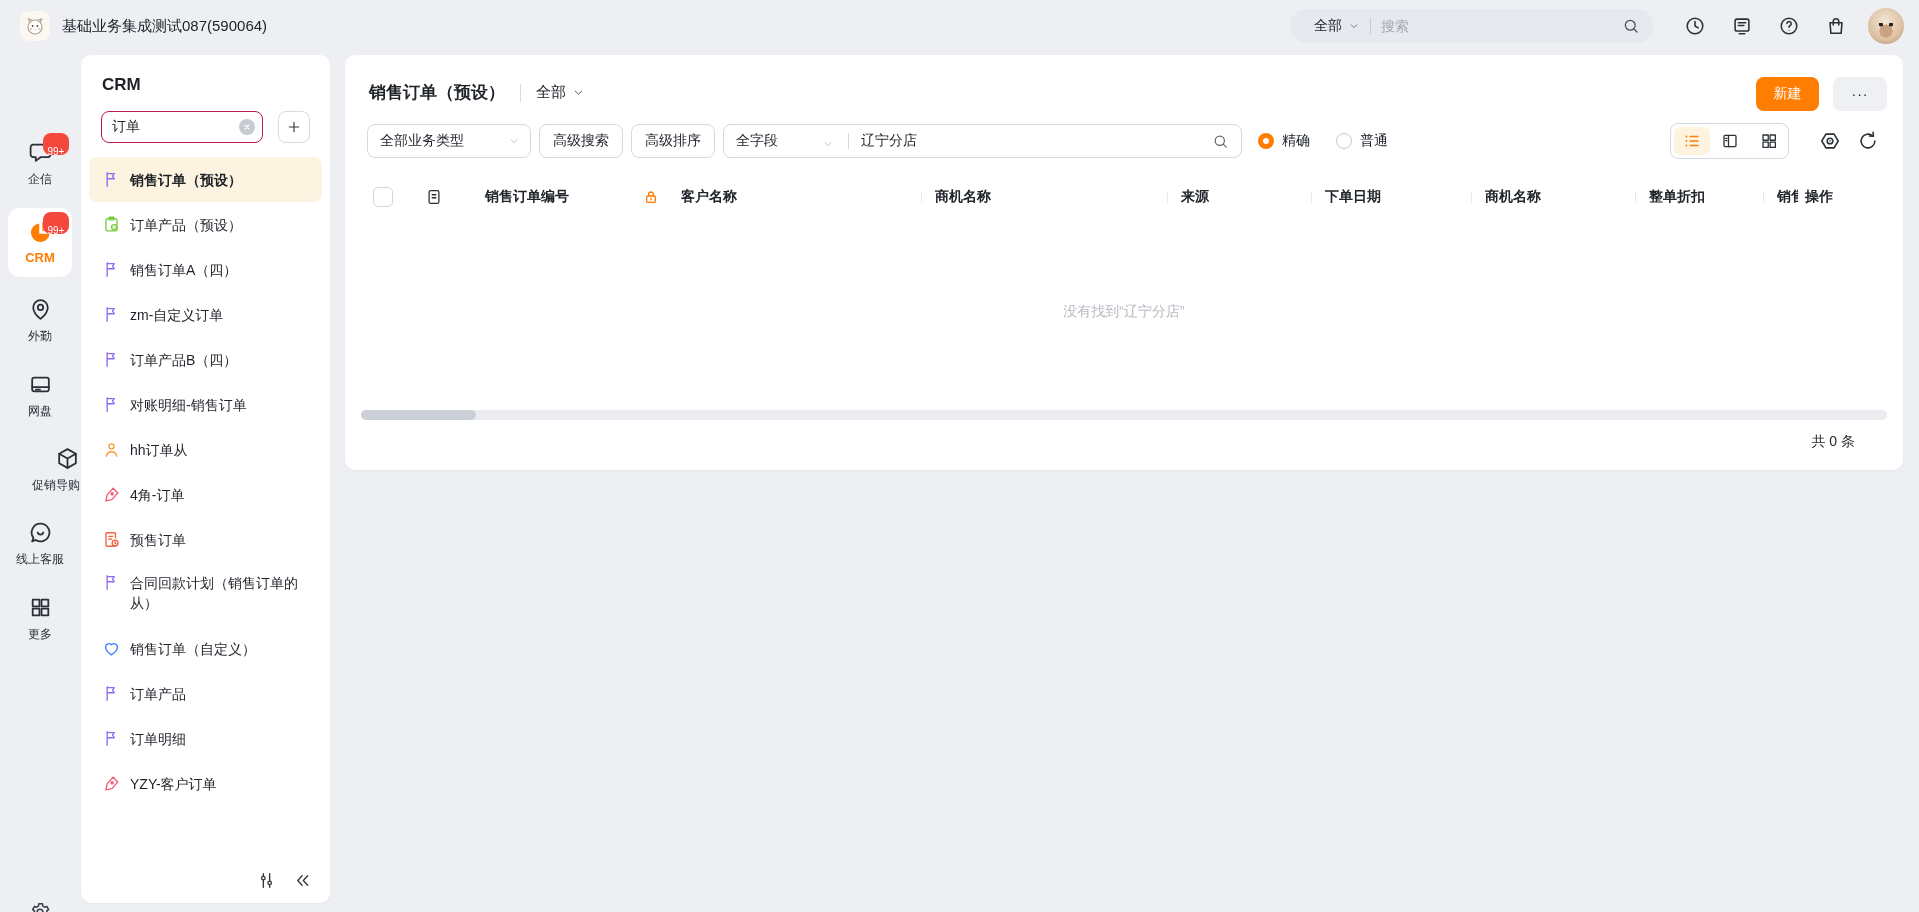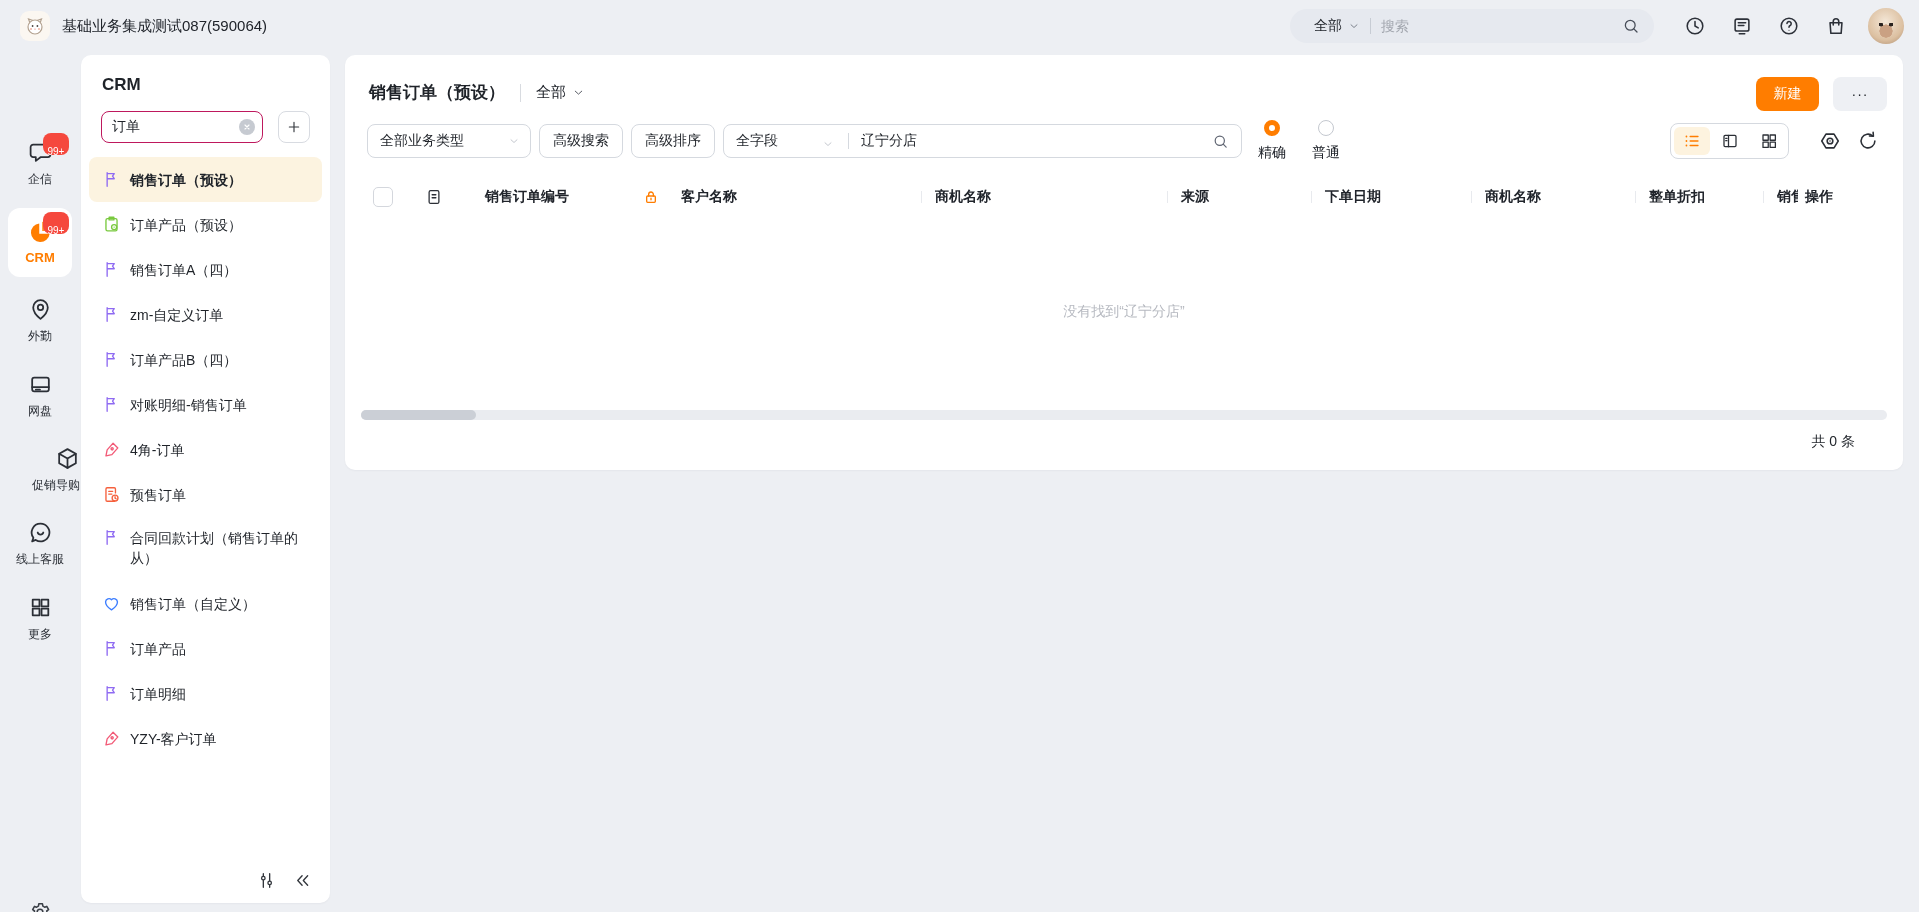--- a/index.html
+++ b/index.html
@@ -95,21 +95,21 @@
          align-items:center; font-size:14px; color:#1f2329; cursor:pointer; }
   .sel-biz { width:164px; padding:0 10px 0 12px; justify-content:space-between; }
   .sel-chev { color:#b9bdc5; }
   .btn-adv { padding:10px 13px; margin-left:8px; }
   .combo { width:519px; margin-left:8px; padding:0 12px; cursor:default; }
   .combo .field { display:flex; align-items:flex-end; gap:44px; cursor:pointer; }
   .combo .cdiv { width:1px; height:16px; background:#d5d9df; margin:0 12px 0 14px; }
   .combo input { flex:1; border:none; outline:none; font:inherit; color:#1f2329; background:transparent; }
   .combo .glass { color:#5f6572; }
   .radio-group { display:flex; align-items:center; margin-left:16px; gap:26px; }
-  .radio { display:flex; align-items:center; gap:8px; cursor:pointer; font-size:14px; color:#20242b;flex-direction:column; }
+  .radio { display:flex; align-items:center; gap:8px; cursor:pointer; font-size:14px; color:#20242b; }
   .rdot { width:16px; height:16px; border-radius:50%; }
   .rdot.on { border:5px solid #ff7d00; background:#fff; }
   .rdot.off { border:1.5px solid #c4c8cf; background:#fff; }
 
   .view-group { position:absolute; left:1325px; top:68px; width:119px; height:36px; border:1px solid #d5d9df;
                 border-radius:8px; background:#fff; display:flex; align-items:center; }
   .vseg { width:39px; height:34px; display:flex; align-items:center; justify-content:center;
           color:#2b2f36; cursor:pointer; }
   .vseg.active { margin:0 0 0 3px; width:36px; height:28px; background:#fdf3df; border-radius:6px; color:#ff7d00; }
   .tool-icon { position:absolute; top:75px; width:22px; height:22px; color:#2b2f36; cursor:pointer; }
@@ -332,20 +332,27 @@
           </svg>
         <span class="si-label">订单产品B（四）</span>
       </div>
       <div class="side-item">
         <svg class="ic si-icon col-flag" viewBox="0 0 24 24">
             <path d="M6.5 3.5v17M6.5 4.5h9l-2.2 3.2 2.2 3.3h-9"></path>
           </svg>
         <span class="si-label">对账明细-销售订单</span>
       </div>
       <div class="side-item">
+        <svg class="ic si-icon col-orange" viewBox="0 0 24 24">
+            <circle cx="12" cy="8" r="3.2"></circle>
+            <path d="M5.5 20.5c.8-3.8 3.3-5.7 6.5-5.7s5.7 1.9 6.5 5.7"></path>
+          </svg>
+        <span class="si-label">hh订单从</span>
+      </div>
+      <div class="side-item">
         <svg class="ic si-icon col-pink" viewBox="0 0 24 24">
             <path d="M14 4l6 6-7.5 8.5L5 20l1.5-7.5L14 4z"></path>
             <circle cx="12.8" cy="11.2" r="1.4"></circle>
           </svg>
         <span class="si-label">4角-订单</span>
       </div>
       <div class="side-item">
         <svg class="ic si-icon col-red" viewBox="0 0 24 24">
             <path d="M16 20.5H6.5a1.5 1.5 0 0 1-1.5-1.5V5a1.5 1.5 0 0 1 1.5-1.5h9A1.5 1.5 0 0 1 17 5v5"></path>
             <path d="M8.5 8h5M8.5 11.5h4"></path>

